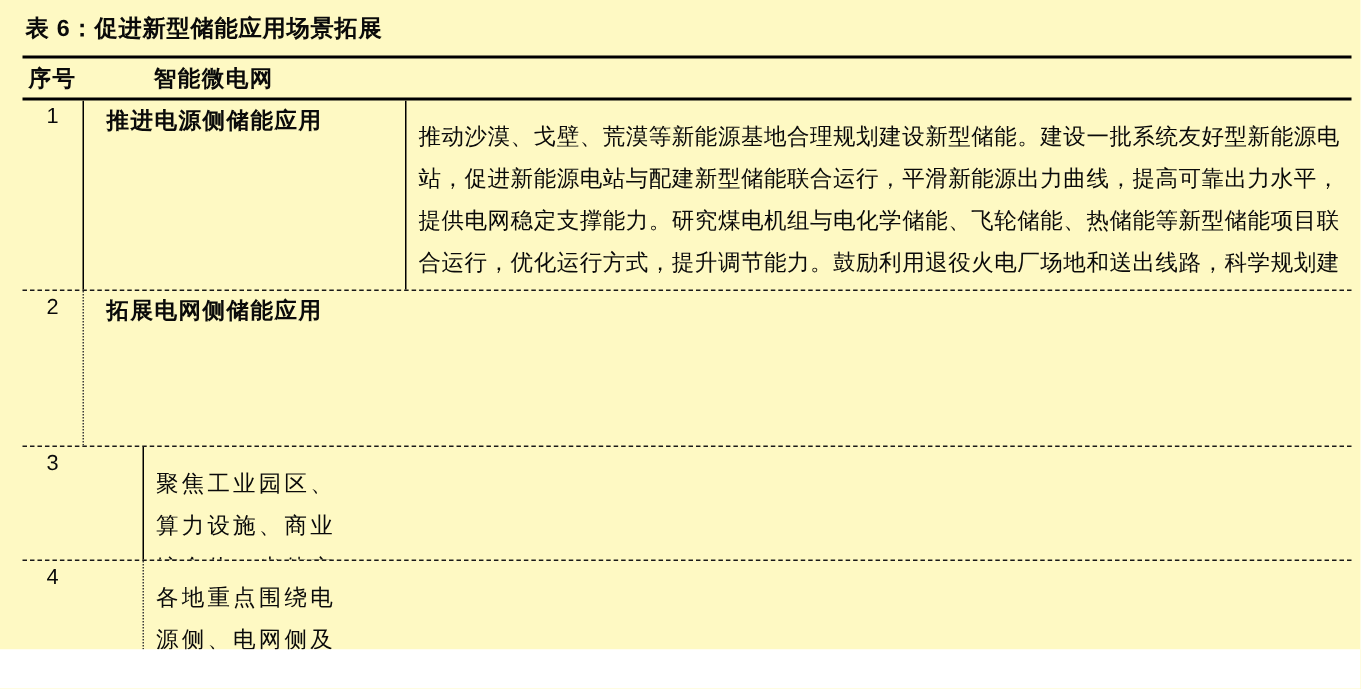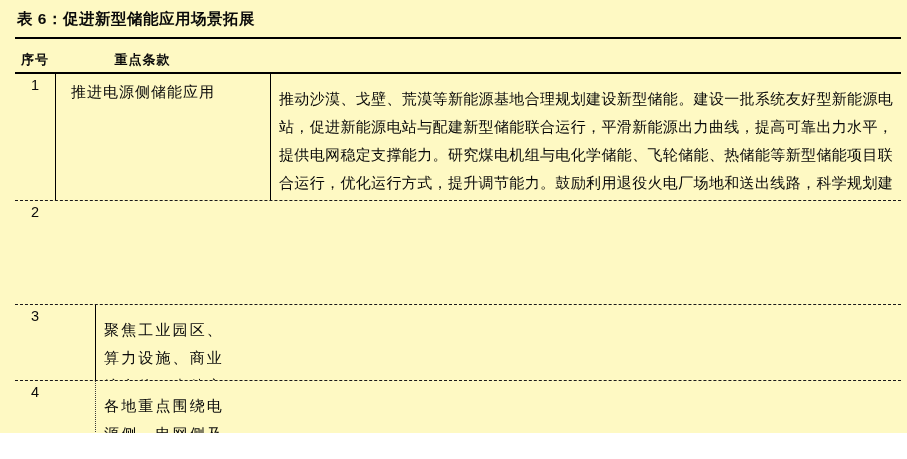--- a/index.html
+++ b/index.html
@@ -11,34 +11,34 @@
   .doc { position:absolute; left:15px; top:9px; width:886px; }
 
   .title {
     font-size:15.5px; font-weight:700; letter-spacing:0.5px;
     padding:0 0 7px 2px; border-bottom:2.5px solid #000;
   }
 
   .thead {
     display:grid; grid-template-columns:40px 175px 1fr;
     border-bottom:2.5px solid #000;
-    font-weight:700; font-size:13px; padding:12px 0 3px 0;
+    font-weight:700; font-size:15px; padding:4px 0 3px 0;
   }
   .thead > div { text-align:center; letter-spacing:1px; }
 
   .row {
     display:grid; grid-template-columns:40px 175px 1fr;
     font-size:15px; overflow:hidden;
   }
   .row.sep { border-bottom:1.5px dashed #1a1a1a; }
   .r1 { height:126px; } .r2 { height:103px; } .r3 { height:75px; } .r4 { height:72px; }
 
   .cell-no { text-align:center; padding-top:3px; font-size:14.5px; }
   .cell-clause {
-    text-align:center; font-weight:400; padding-top:9px; letter-spacing:1px;
+    text-align:center; font-weight:700; padding-top:4px; letter-spacing:1px;
   }
   .cell-measures {
     padding:11px 8px 0 8px; line-height:28px;
     text-align:justify; text-justify:inter-ideograph; letter-spacing:0.2px;margin-left:40px;
   }
   .v-solid .cell-clause, .v-solid .cell-measures { border-left:1.5px solid #000; }
   .v-dash  .cell-clause, .v-dash  .cell-measures { border-left:1.5px dotted #3a3a3a; }
 
   .bottom-rule { border-top:2.5px solid #000; height:0; }
 
@@ -50,31 +50,32 @@
 </head>
 <body>
 
 <div class="page">
   <div class="doc">
 
     <div class="title">表 6：促进新型储能应用场景拓展</div>
 
     <div class="thead">
       <div>序号</div>
-      <div>重点条款</div>
+      <div>智能微电网</div>
     </div>
 
     <div class="row r1 sep v-solid">
       <div class="cell-no">1</div>
       <div class="cell-clause">推进电源侧储能应用</div>
       <div class="cell-measures">推动沙漠、戈壁、荒漠等新能源基地合理规划建设新型储能。建设一批系统友好型新能源电站，促进新能源电站与配建新型储能联合运行，平滑新能源出力曲线，提高可靠出力水平，提供电网稳定支撑能力。研究煤电机组与电化学储能、飞轮储能、热储能等新型储能项目联合运行，优化运行方式，提升调节能力。鼓励利用退役火电厂场地和送出线路，科学规划建设新型储能。</div>
     </div>
 
     <div class="row r2 sep v-dash">
       <div class="cell-no">2</div>
+      <div class="cell-clause">拓展电网侧储能应用</div>
     </div>
 
     <div class="row r3 sep v-solid">
       <div class="cell-no">3</div>
       <div class="cell-measures">聚焦工业园区、算力设施、商业综合体、光储充放一体化充电站、分布式光伏、通信基站等应用场景，积极创新绿电直连、虚拟电厂、智能微电网、源网荷储一体化、车网互动等应用模式。研究推广新型储能作为独立主体或通过负荷聚合商等形式参与需求响应。</div>
     </div>
 
     <div class="row r4 v-dash">
       <div class="cell-no">4</div>
       <div class="cell-measures">各地重点围绕电源侧、电网侧及其他多场景应用方向，依托大数据、云计算、人工智能等前沿技术，创新“人工智能+”应用场景，培育一批技术领先、应用前景好、可复制性强的新型储能应用场景。</div>

